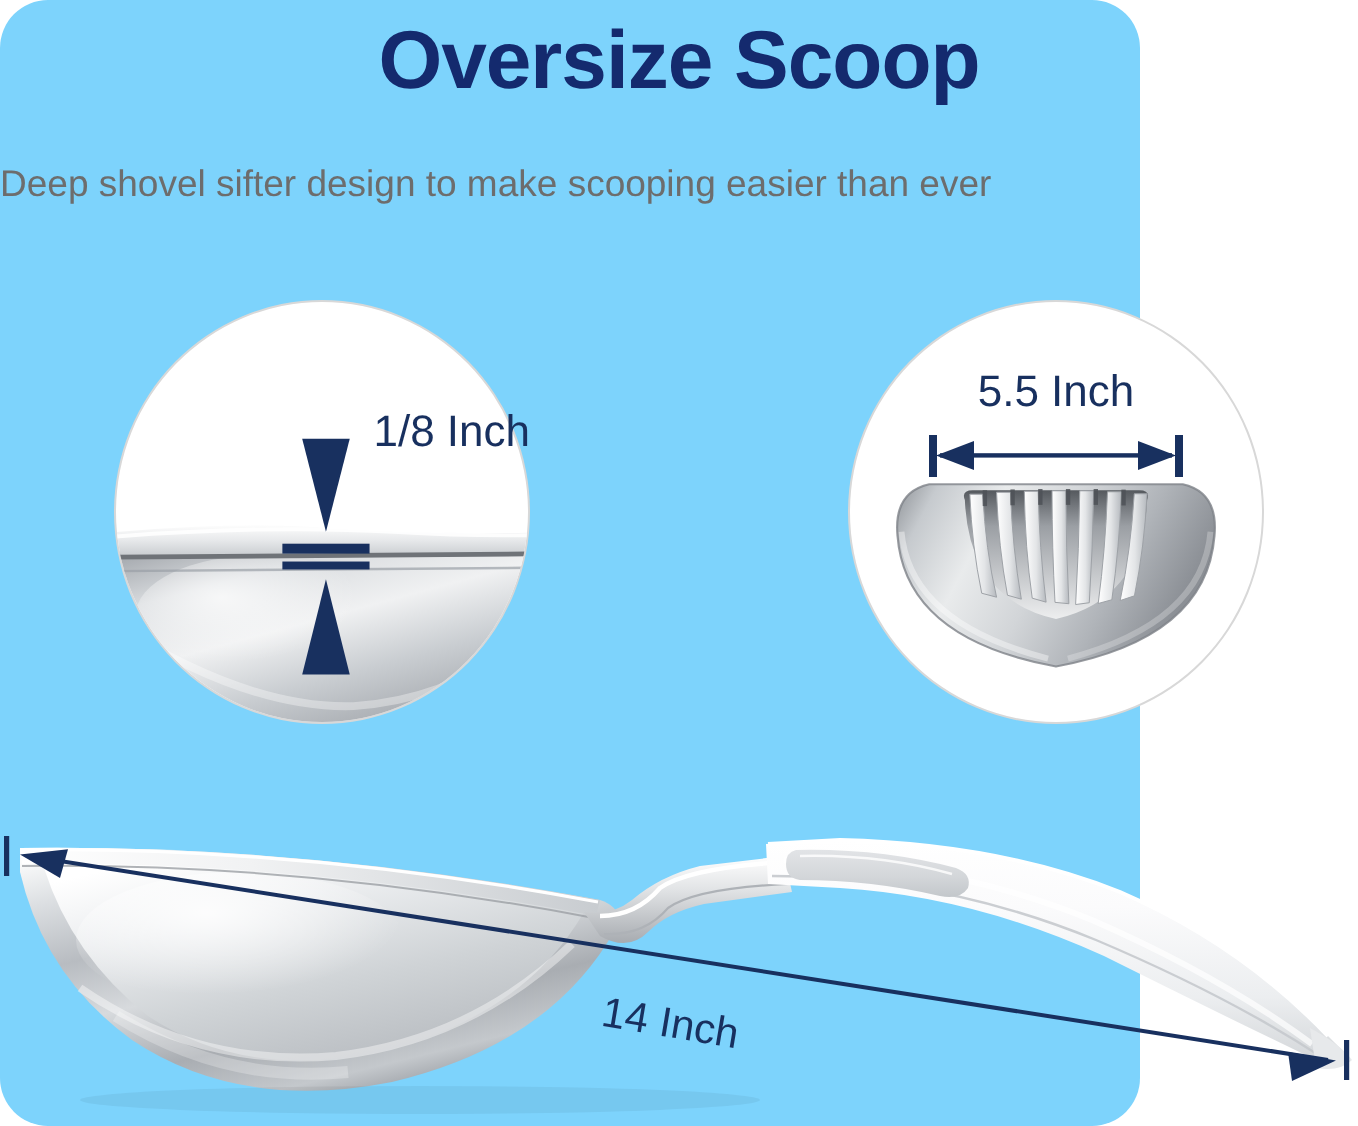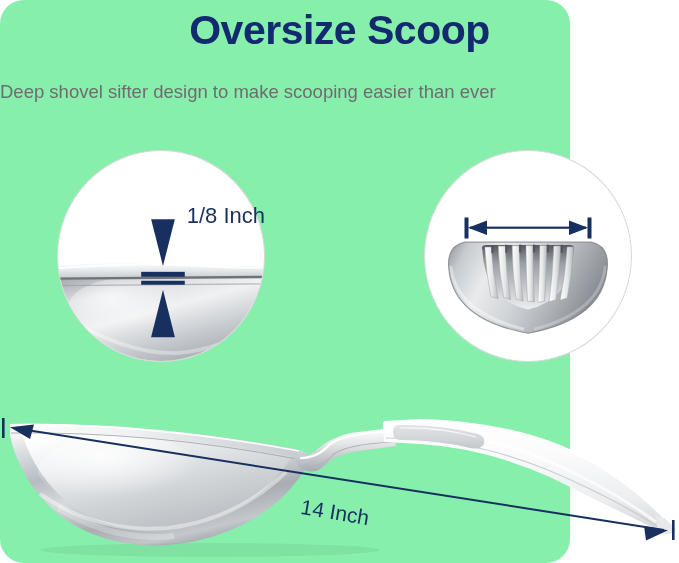--- a/index.html
+++ b/index.html
@@ -11,21 +11,21 @@
     width: 679px;
     height: 563px;
     overflow: hidden;
     font-family: "Liberation Sans", sans-serif;
     position: relative;
   }
   #page {
     position: relative;
     width: 570px;
     height: 563px;
-    background: #86efac;
+    background: #7dd3fc;
     border-radius: 24px;
   }
 
   
   .title {
     position: absolute;
     top: 6px;
     left: 0;
     width: 679px;
     text-align: center;
@@ -211,20 +211,21 @@
         </g>
       </g>
 
       <path d="M 26 116 Q 30 162 100 180" fill="none" stroke="#ffffff" stroke-opacity="0.4" stroke-width="3"></path>
       <path d="M 182 116 Q 178 162 110 180" fill="none" stroke="#ffffff" stroke-opacity="0.25" stroke-width="3"></path>
       <path d="M 24 118 Q 22 96 40 92 L 168 92 Q 186 96 184 118
                Q 180 170 104 184 Q 28 170 24 118 Z" fill="none" stroke="#7e8288" stroke-width="1.1" stroke-opacity="0.8"></path>
     </svg>
   </div>
 
+  <div class="dim-label" id="label-width">5.5 Inch</div>
 
   <svg style="position:absolute;left:424px;top:210px;width:208px;height:34px;" viewBox="0 0 208 34">
     <g fill="#18305f" stroke="#18305f">
       <rect x="41" y="8" width="3" height="20"></rect>
       <rect x="164" y="8" width="3" height="20"></rect>
       <rect x="46" y="16.6" width="116" height="2.2" stroke="none"></rect>
       <polygon points="44,17.7 63,10.5 63,25" stroke="none"></polygon>
       <polygon points="164,17.7 145,10.5 145,25" stroke="none"></polygon>
     </g>
   </svg>

